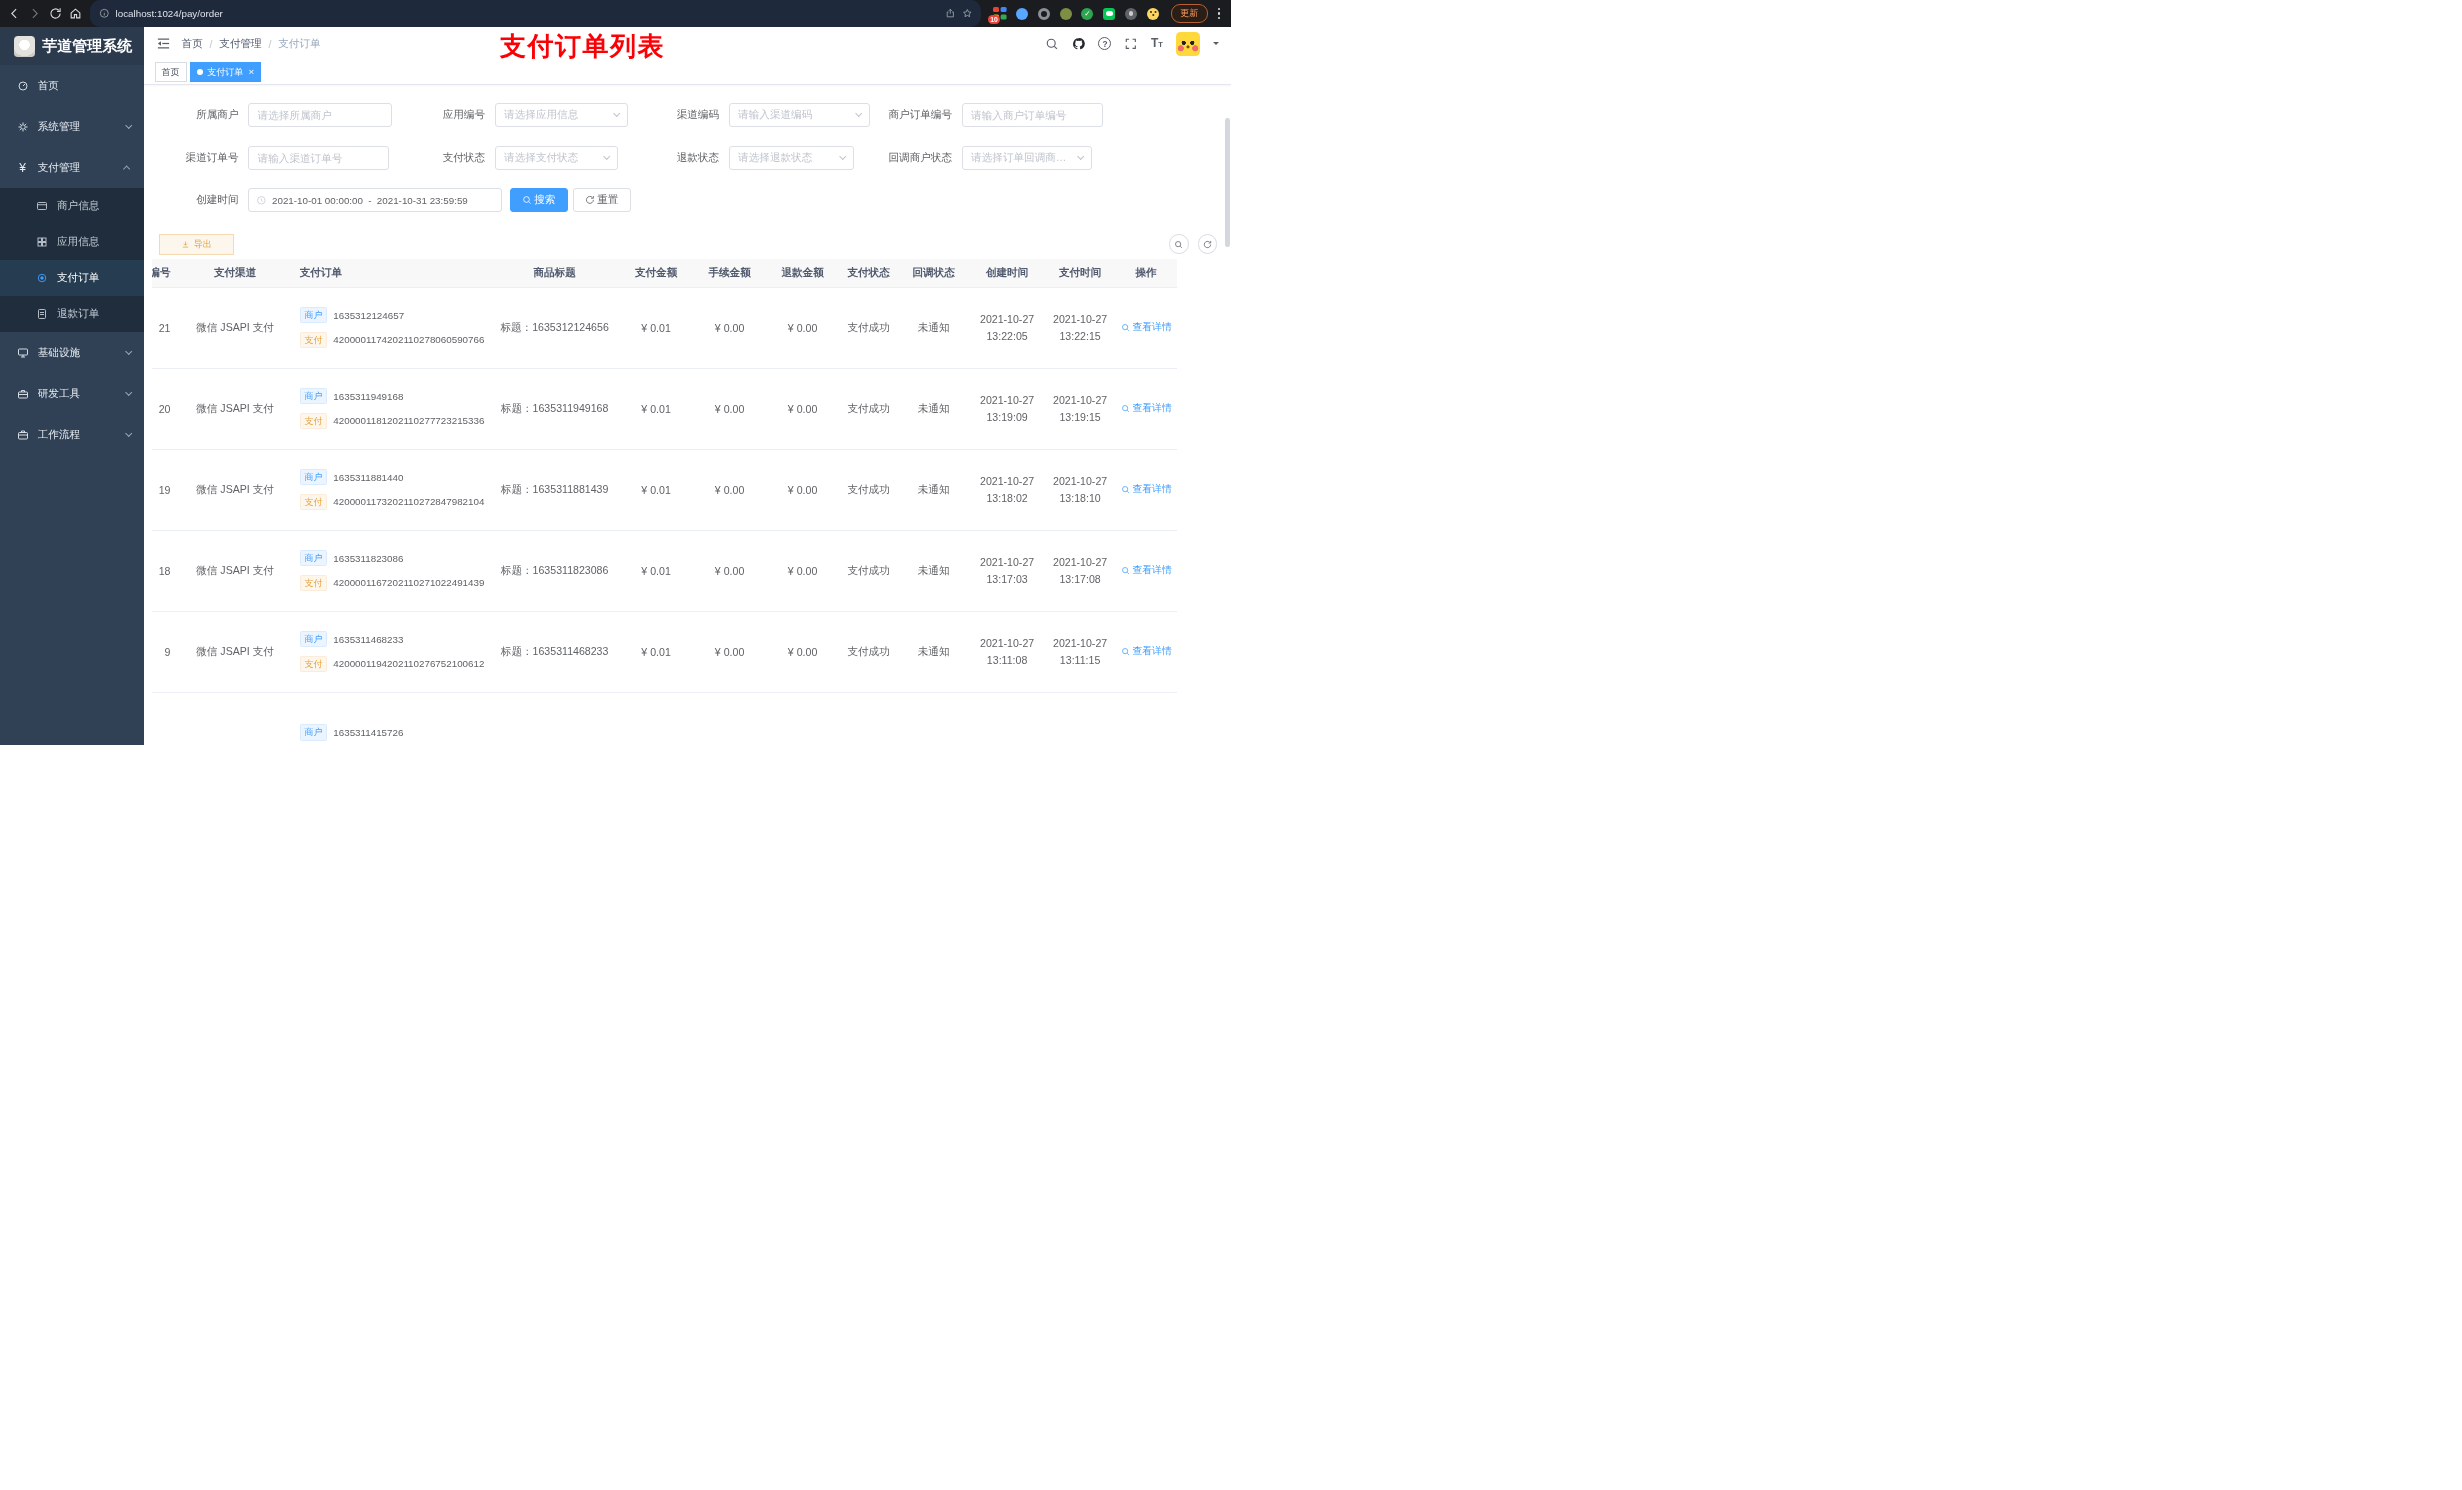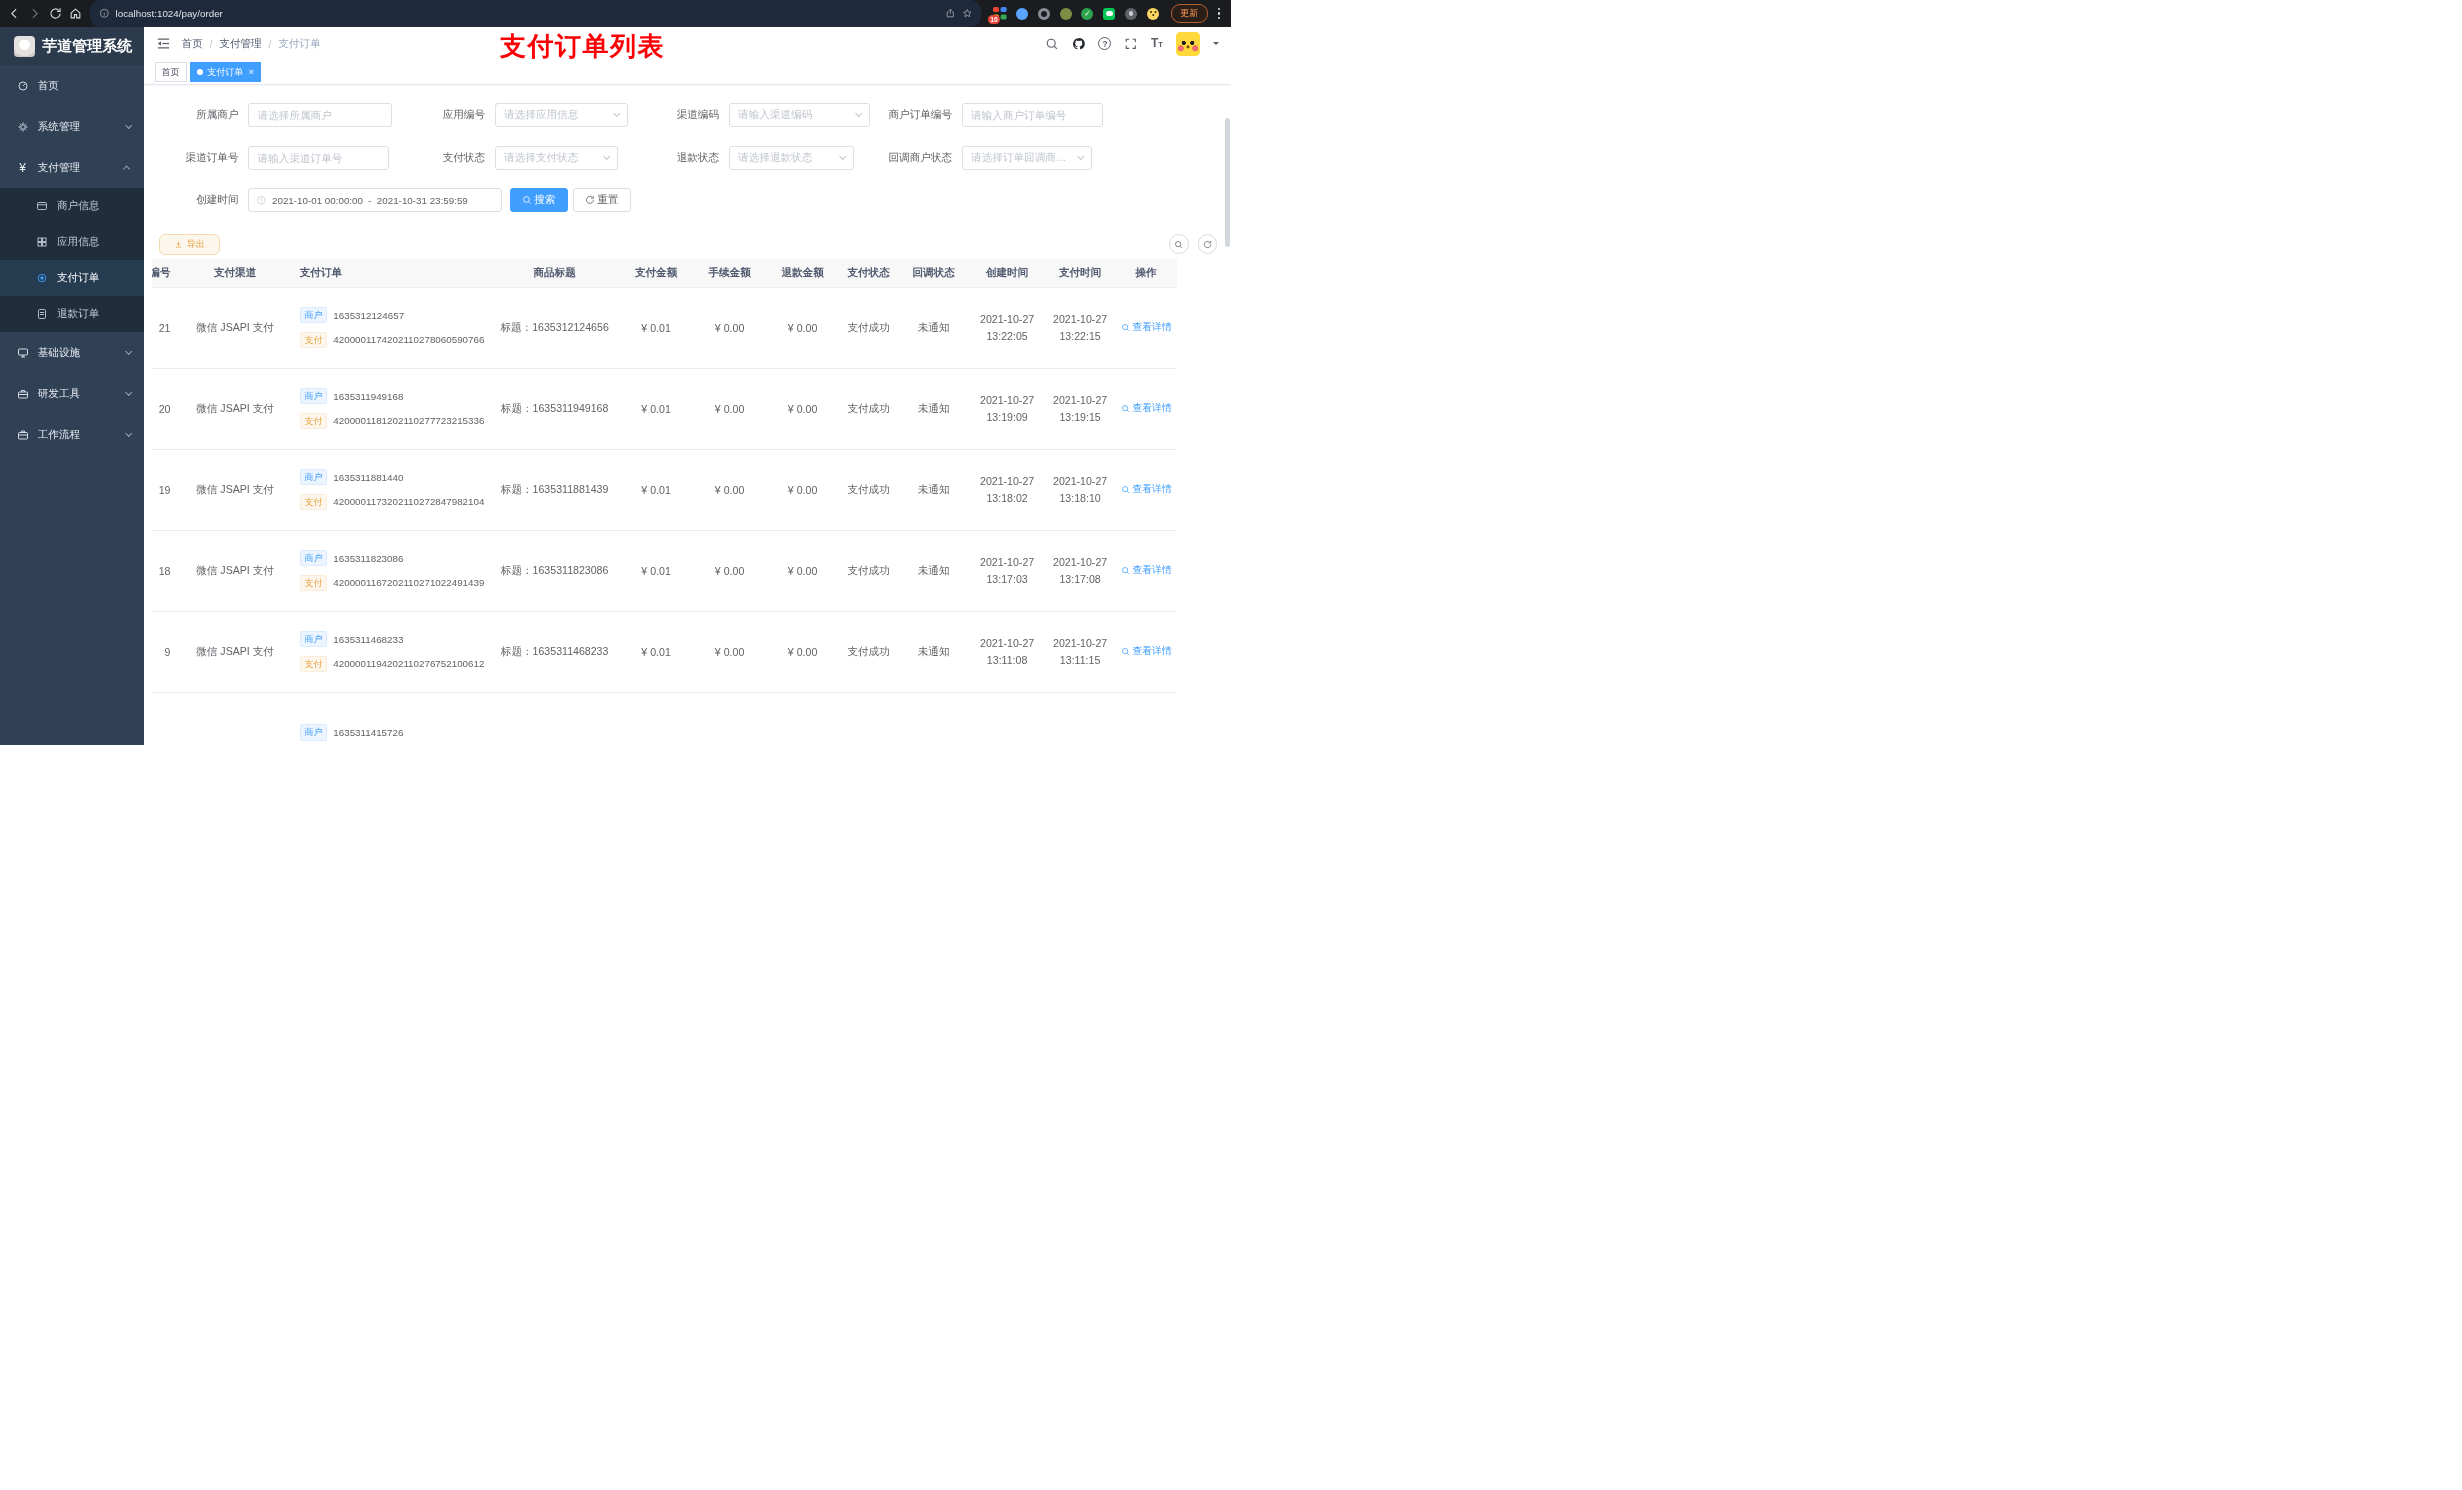--- a/index.html
+++ b/index.html
@@ -113,22 +113,22 @@
   .dateinp { gap:5.3px; font-size:9.8px; padding:0 6.8px; cursor:pointer; overflow:hidden; }
   .dateinp svg { width:10.6px; height:10.6px; stroke:#c0c4cc; stroke-width:1.6; fill:none; flex:0 0 auto; }
   .dateinp span { white-space:nowrap; }
   .btn { height:24px; border-radius:3px; font-size:10.6px; display:inline-flex; align-items:center; gap:2px;
     padding:0 11.4px; cursor:pointer; border:0.8px solid #dcdfe6; background:#fff; color:#606266; font-family:inherit; }
   .btn svg { width:9.8px; height:9.8px; stroke:currentColor; stroke-width:2; fill:none; }
   .btn-primary { background:#409eff; border-color:#409eff; color:#fff; }
 
   
   .ttoolbar { height:30px; display:flex; align-items:center; padding:0 13.6px 0 15px; flex:0 0 auto; }
-  .btn-export { height:21px; padding:0 14px; font-size:9px; color:#e6a23c; background:#fdf6ec;
-    border:0.8px solid #f5dab1; border-radius:6px; display:inline-flex; align-items:center; gap:3.8px;
+  .btn-export { height:21px; padding:0 21px; font-size:9px; color:#e6a23c; background:#fdf6ec;
+    border:0.8px solid #f5dab1; border-radius:0; display:inline-flex; align-items:center; gap:3.8px;
     cursor:pointer; font-family:inherit; }
   .btn-export svg { width:9px; height:9px; stroke:#e6a23c; stroke-width:2; fill:none; }
   .ttool-right { margin-left:auto; display:flex; gap:9px; }
   .cbtn { width:19.7px; height:19.7px; border-radius:50%; border:0.8px solid #d9dce3; display:flex;
     align-items:center; justify-content:center; cursor:pointer; background:#fff; }
   .cbtn svg { width:9px; height:9px; stroke:#5a5e66; stroke-width:2; fill:none; }
 
   
   .twrap { flex:1; overflow:hidden; margin:0 7.6px; }
   table { table-layout:fixed; width:1051px; margin-left:-26.5px; border-collapse:collapse; }

